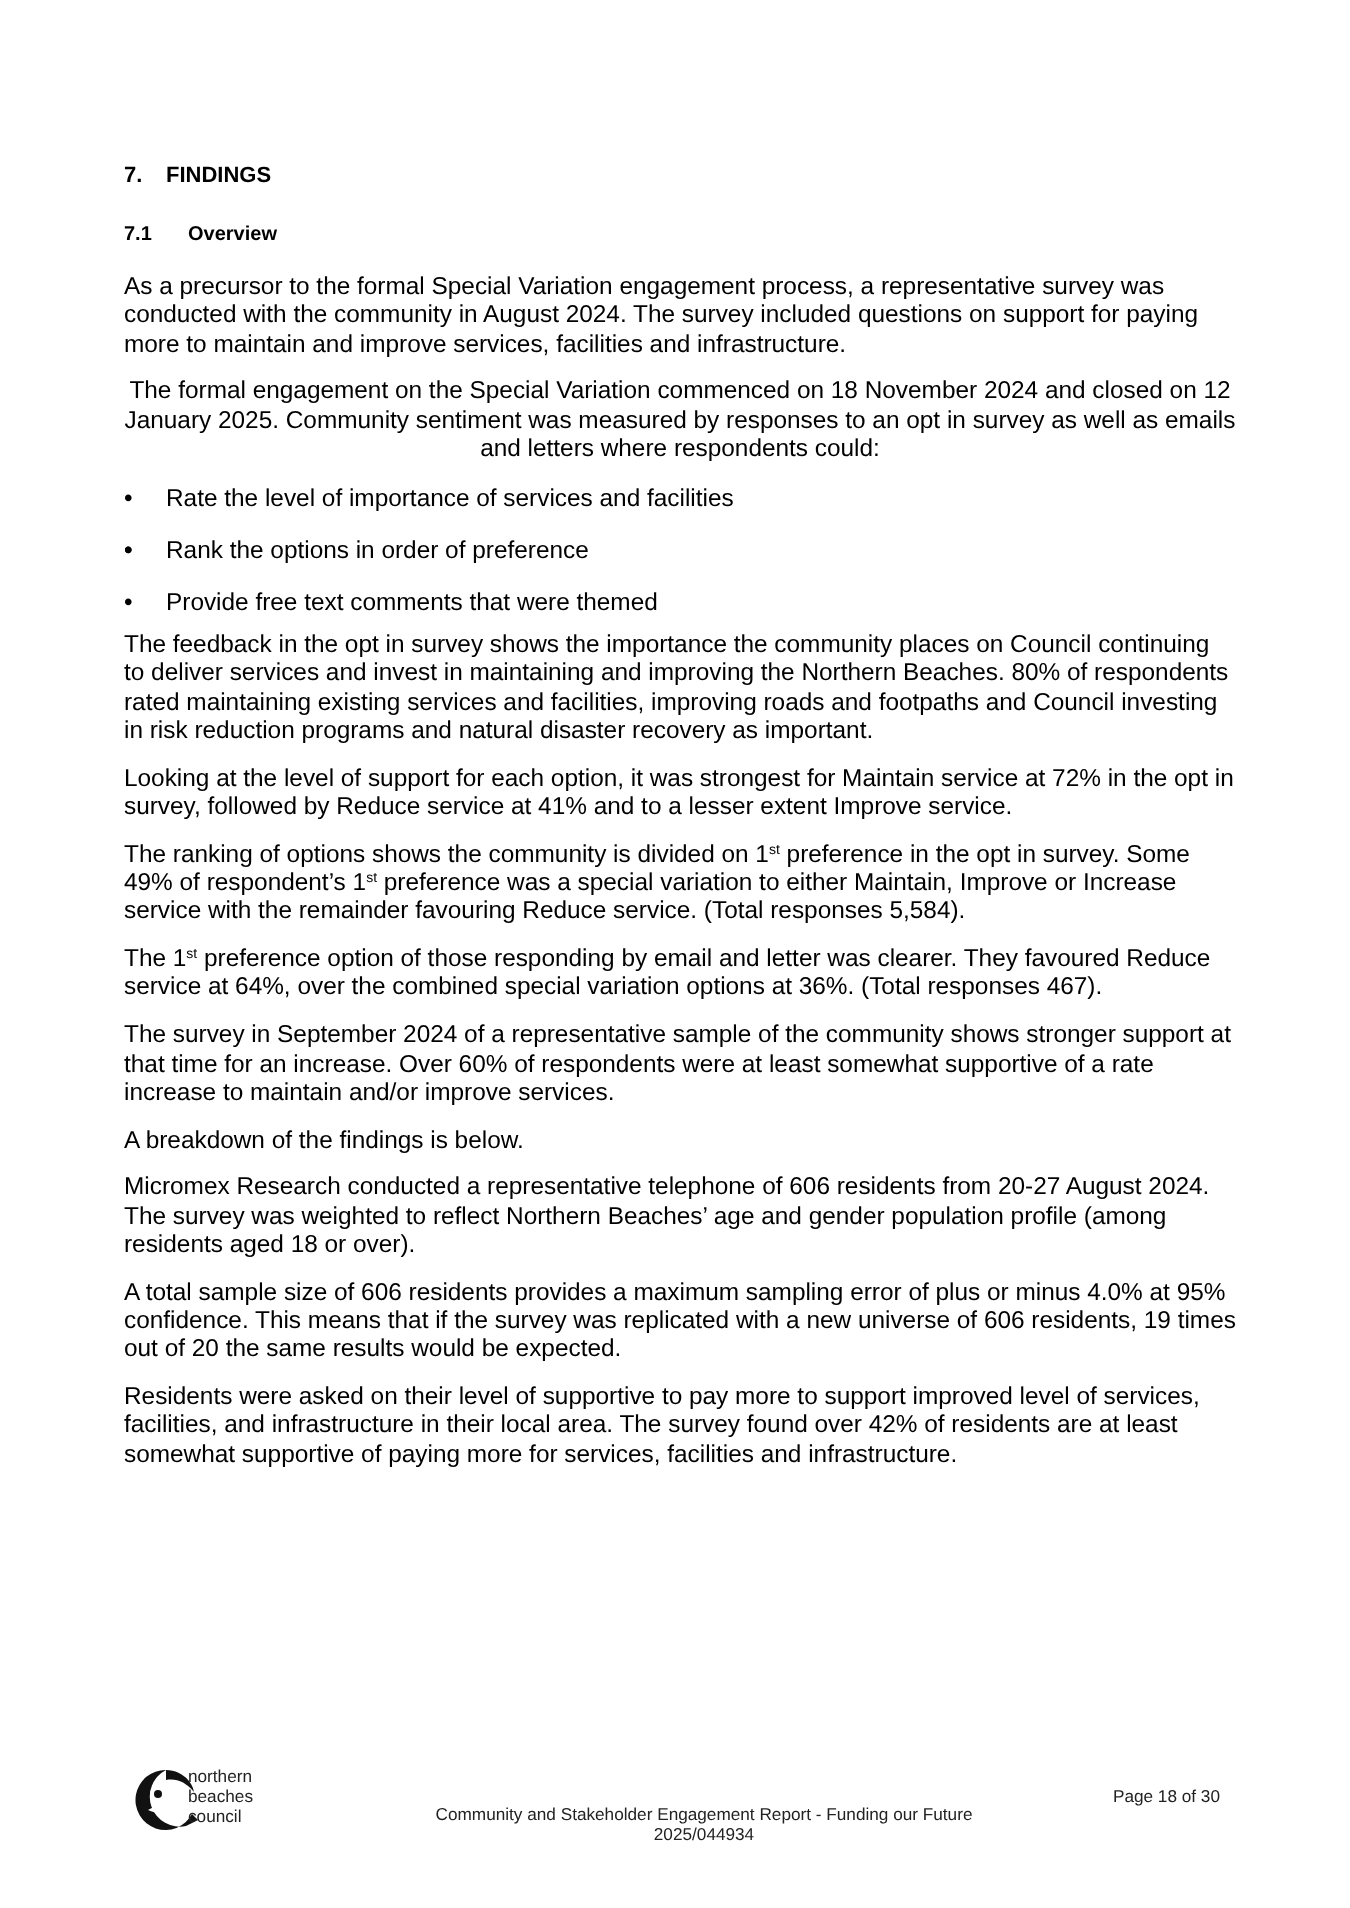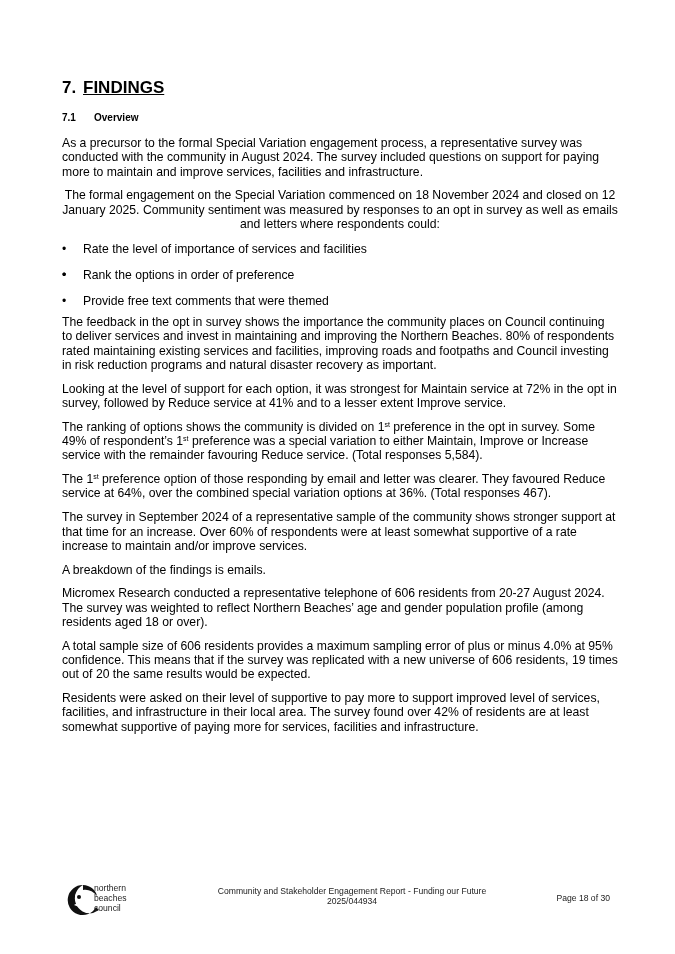--- a/index.html
+++ b/index.html
@@ -1,33 +1,33 @@
 <!DOCTYPE html>
 <html><head>
 <meta charset="utf-8">
 <style>
   html, body { margin: 0; padding: 0; background: #ffffff; }
   body {
     width: 675px; height: 954px; position: relative; overflow: hidden;
     font-family: "Liberation Sans", sans-serif; color: #000;
   }
   .page { position: absolute; left: 62px; top: 80px; width: 556px; }
-  .h1 { font-weight: bold; font-size: 17px; margin: 0 0 14px 0; line-height: 16px; text-decoration: underline; }
+  .h1 { font-weight: bold; font-size: 11px; margin: 0 0 14px 0; line-height: 16px; }
   .h1 .num { display: inline-block; width: 21px; }
   .h2 { font-weight: bold; font-size: 10px; margin: 0 0 10px 0; line-height: 16px; }
   .h2 .num { display: inline-block; width: 32px; }
   p { font-size: 12.2px; line-height: 14.3px; margin: 0 0 9.5px 0; }
   ul { list-style: none; margin: 0 0 0 0; padding: 0; }
   ul li { font-size: 12.2px; line-height: 14.3px; position: relative; padding-left: 21px; margin: 0 0 11.4px 0; }
   ul li .bullet { position: absolute; left: 0; top: 0; }
   sup { font-size: 7px; vertical-align: 4px; line-height: 0; }
   .footer { position: absolute; left: 62px; top: 880px; width: 556px; height: 44px; }
   .logo { position: absolute; left: 4px; top: 3px; width: 34px; height: 34px; }
   .logo-text { position: absolute; left: 32px; top: 3px; font-size: 8.6px; line-height: 10px; color: #222; }
-  .footer-center { position: absolute; left: 140px; top: 6px; width: 300px; text-align: center; font-size: 8.6px; line-height: 10.4px; color: #222; }
+  .footer-center { position: absolute; left: 140px; top: 22px; width: 300px; text-align: center; font-size: 8.6px; line-height: 10.4px; color: #222; }
   .footer-page { position: absolute; right: 8px; top: 13px; font-size: 8.6px; color: #222; }
 </style>
 </head>
 <body>
 
 <div class="page">
   <div class="h1">
     <span class="num">7.</span><span>FINDINGS</span>
   </div>
 
@@ -46,21 +46,21 @@
   </ul>
 
   <p>The feedback in the opt in survey shows the importance the community places on Council continuing to deliver services and invest in maintaining and improving the Northern Beaches. 80% of respondents rated maintaining existing services and facilities, improving roads and footpaths and Council investing in risk reduction programs and natural disaster recovery as important.</p>
   <p>Looking at the level of support for each option, it was strongest for Maintain service at 72% in the opt in survey, followed by Reduce service at 41% and to a lesser extent Improve service.</p>
 
   <p><span>The ranking of options shows the community is divided on 1</span><sup>st</sup><span> preference in the opt in survey. Some 49% of respondent’s 1</span><sup>st</sup><span> preference was a special variation to either Maintain, Improve or Increase service with the remainder favouring Reduce service. (Total responses 5,584).</span></p>
 
   <p><span>The 1</span><sup>st</sup><span> preference option of those responding by email and letter was clearer. They favoured Reduce service at 64%, over the combined special variation options at 36%. (Total responses 467).</span></p>
 
   <p>The survey in September 2024 of a representative sample of the community shows stronger support at that time for an increase. Over 60% of respondents were at least somewhat supportive of a rate increase to maintain and/or improve services.</p>
-  <p>A breakdown of the findings is emails.</p>
+  <p>A breakdown of the findings is below.</p>
 
 
   <p>Micromex Research conducted a representative telephone of 606 residents from 20-27 August 2024. The survey was weighted to reflect Northern Beaches’ age and gender population profile (among residents aged 18 or over).</p>
   <p>A total sample size of 606 residents provides a maximum sampling error of plus or minus 4.0% at 95% confidence. This means that if the survey was replicated with a new universe of 606 residents, 19 times out of 20 the same results would be expected.</p>
   <p>Residents were asked on their level of supportive to pay more to support improved level of services, facilities, and infrastructure in their local area. The survey found over 42% of residents are at least somewhat supportive of paying more for services, facilities and infrastructure.</p>
 </div>
 
 <div class="footer">
   <svg class="logo" viewBox="0 0 34 34">
     <path d="M17 2 A15 15 0 1 0 30 24 L33 27 L27 30 A15 15 0 0 1 17 2 Z" fill="#111"></path>

